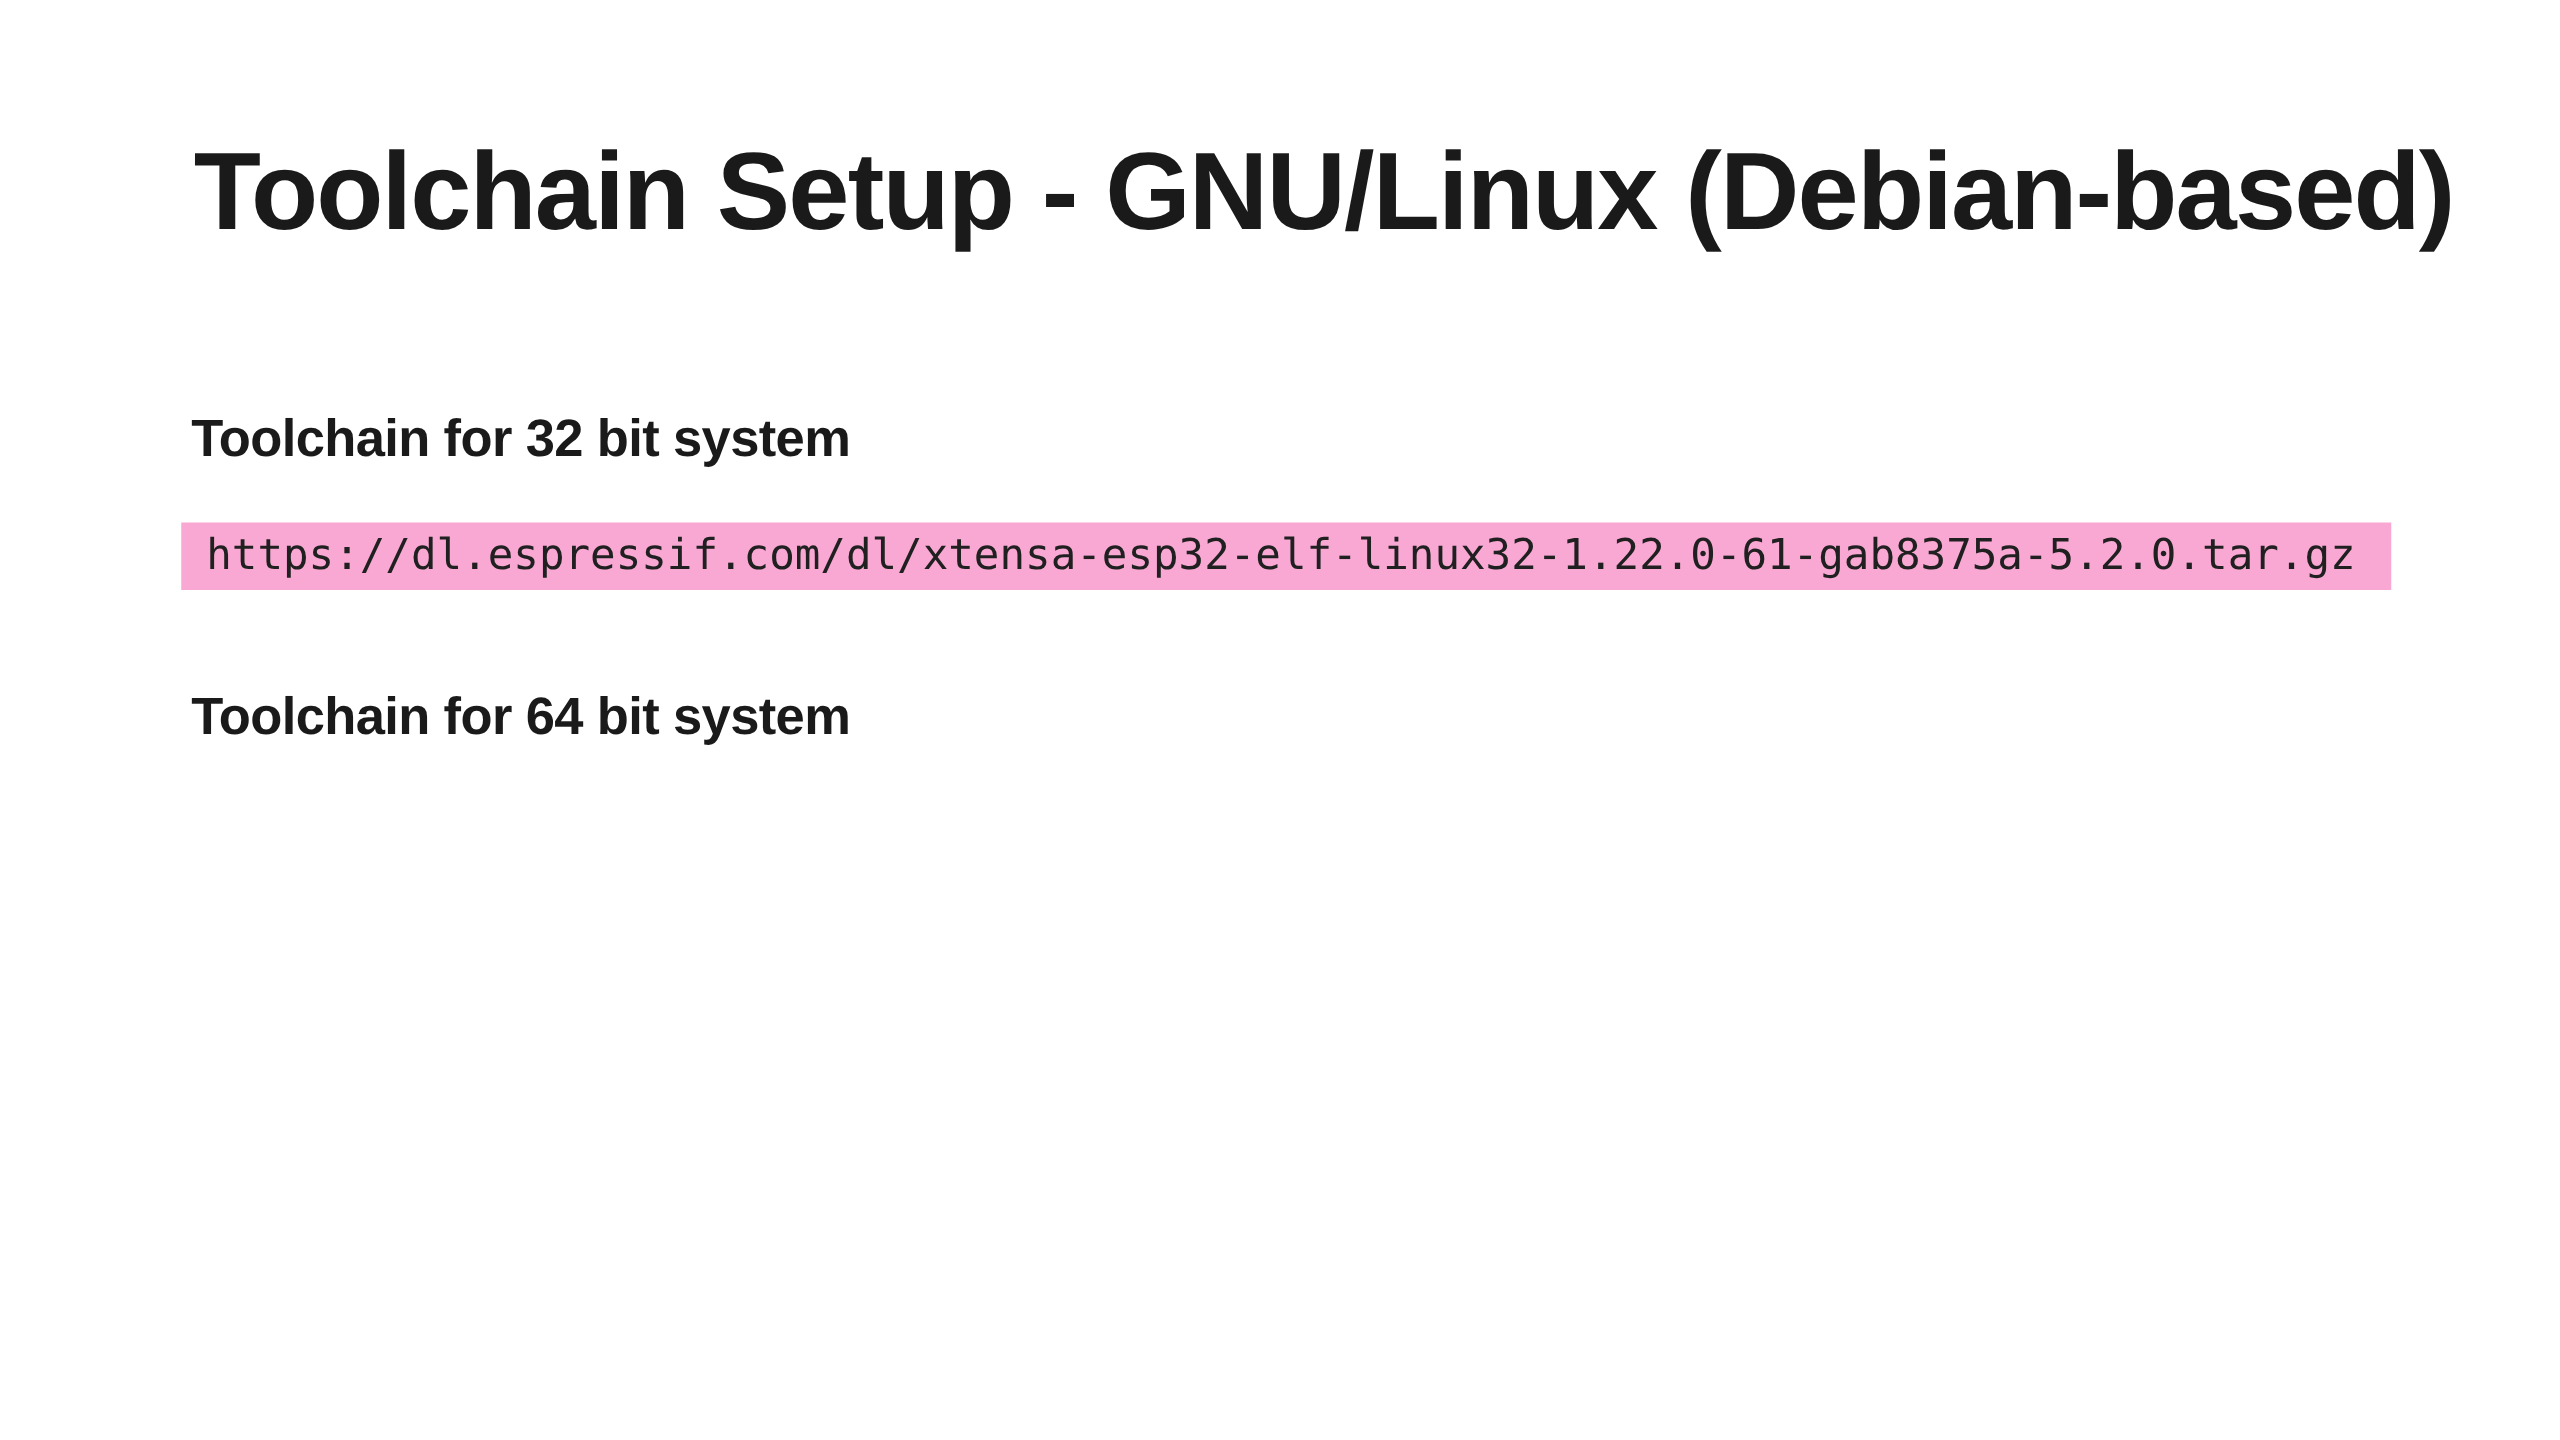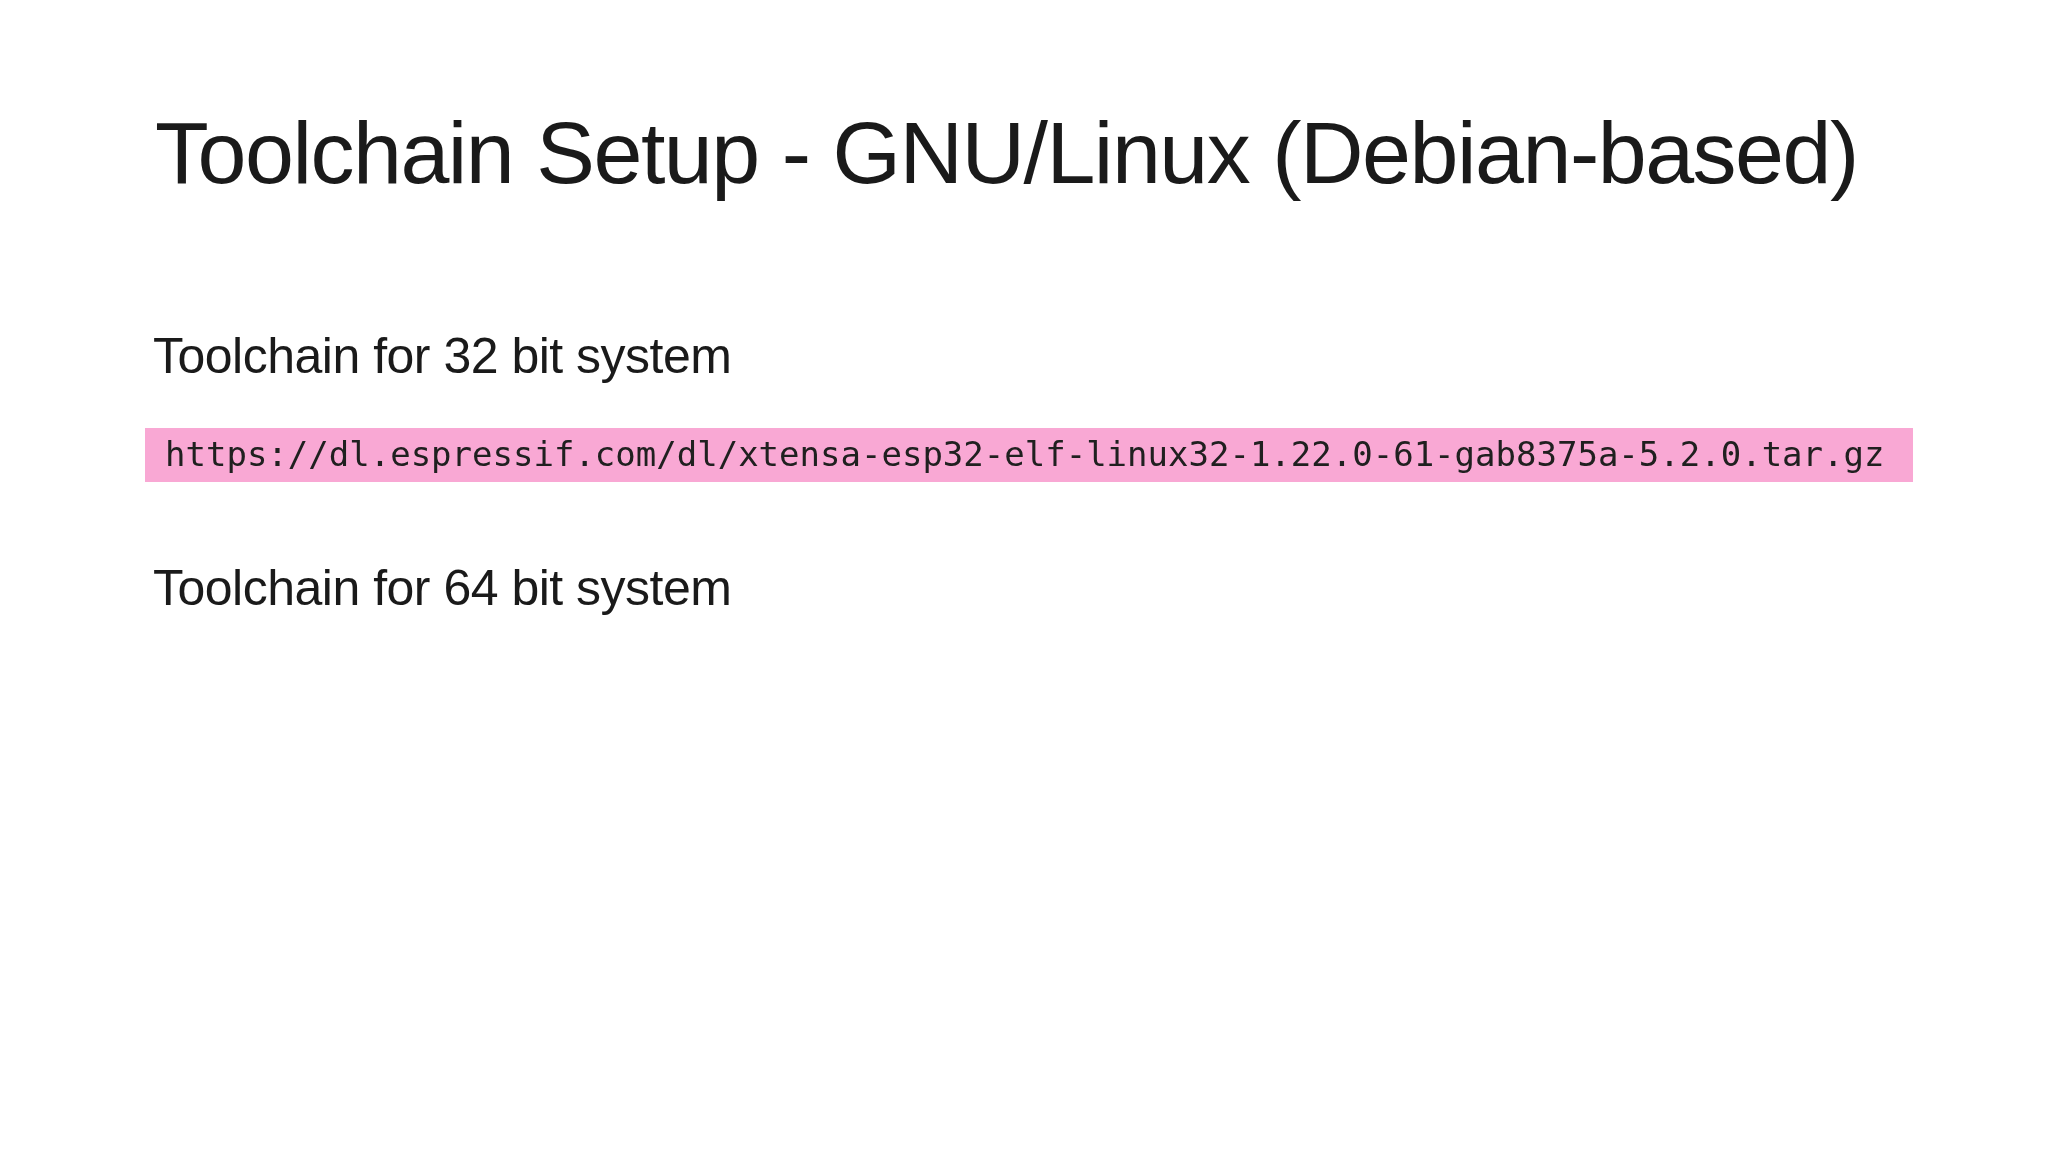--- a/index.html
+++ b/index.html
@@ -10,30 +10,30 @@
     overflow: hidden;
     font-family: "Liberation Sans", sans-serif;
     color: #1a1a1a;
   }
   .content {
     margin-left: 145px;
     margin-right: 135px;
   }
   h1.page-title {
     font-size: 88px;
-    font-weight: 400;
+    font-weight: 700;
     line-height: 1.2;
     letter-spacing: -1.5px;
     margin: 100px 0 0 10px;
     color: #1a1a1a;
     white-space: nowrap;
   }
   h2.section-heading {
-    font-size: 50px;
-    font-weight: 400;
+    font-size: 42px;
+    font-weight: 700;
     line-height: 1.2;
     letter-spacing: -0.5px;
     margin: 0 0 42px 8px;
     color: #1a1a1a;
     white-space: nowrap;
   }
   h2.section-heading.first  { margin-top: 120px; }
   h2.section-heading.second { margin-top: 76px; }
   pre.code-block {
     background: #f9a8d4;

